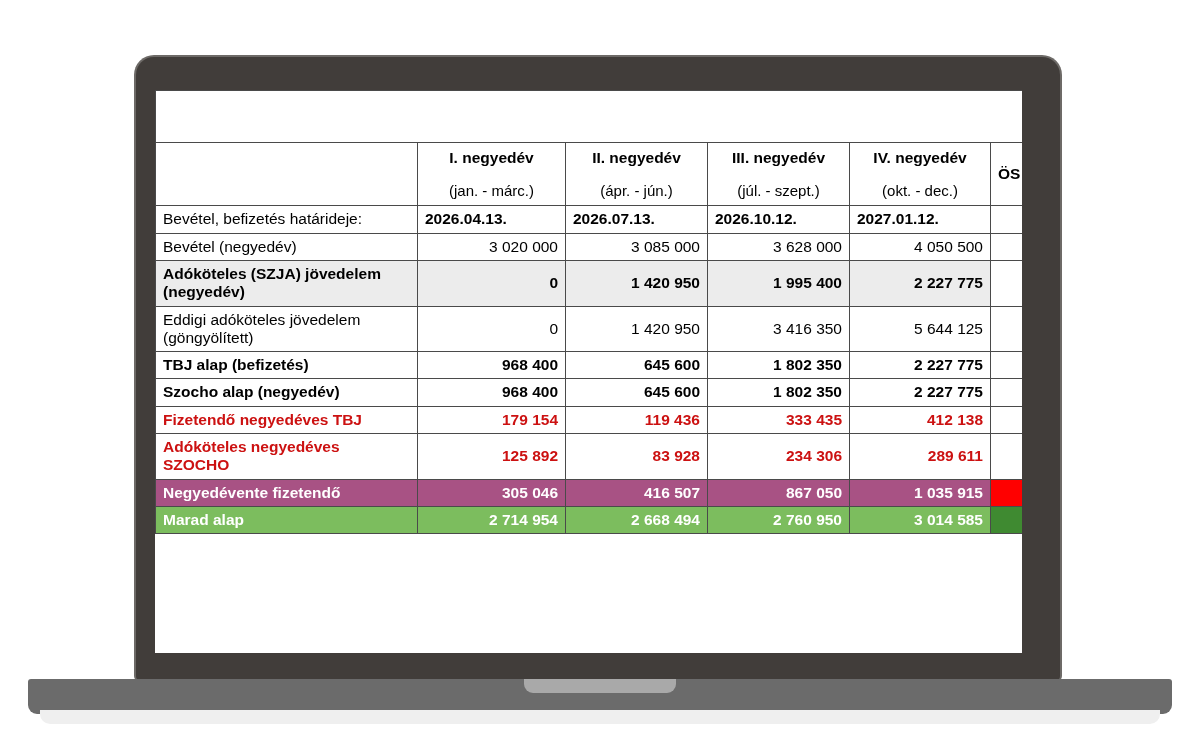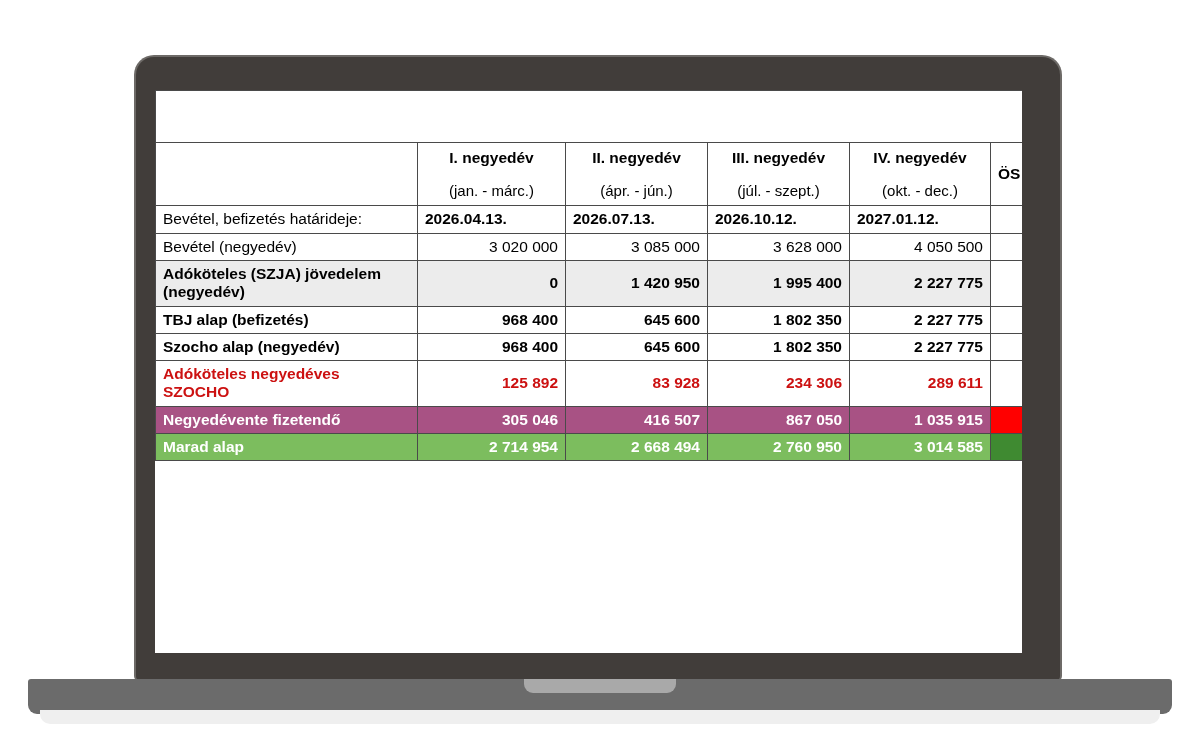--- a/index.html
+++ b/index.html
@@ -227,40 +227,56 @@
 
           <tr class="r-shade">
             <td class="lbl b">Adóköteles (SZJA) jövedelem (negyedév)</td>
             <td class="num b">0</td>
             <td class="num b">1 420 950</td>
             <td class="num b">1 995 400</td>
             <td class="num b">2 227 775</td>
             <td class="num" style="background:#ffffff"></td>
           </tr>
 
+          <tr>
+            <td class="lbl">Eddigi adóköteles jövedelem (göngyölített)</td>
+            <td class="num">0</td>
+            <td class="num">1 420 950</td>
+            <td class="num">3 416 350</td>
+            <td class="num">5 644 125</td>
+            <td class="num"></td>
+          </tr>
 
           <tr>
             <td class="lbl b">TBJ alap (befizetés)</td>
             <td class="num b shade">968 400</td>
             <td class="num b shade">645 600</td>
             <td class="num b shade">1 802 350</td>
             <td class="num b shade">2 227 775</td>
             <td class="num"></td>
           </tr>
 
           <tr>
             <td class="lbl b">Szocho alap (negyedév)</td>
             <td class="num b shade">968 400</td>
             <td class="num b shade">645 600</td>
             <td class="num b shade">1 802 350</td>
             <td class="num b shade">2 227 775</td>
             <td class="num"></td>
           </tr>
 
 
+          <tr>
+            <td class="lbl redb">Fizetendő negyedéves TBJ</td>
+            <td class="num redb">179 154</td>
+            <td class="num redb">119 436</td>
+            <td class="num redb">333 435</td>
+            <td class="num redb">412 138</td>
+            <td class="num shade-lite"></td>
+          </tr>
 
           <tr>
             <td class="lbl redb">Adóköteles negyedéves SZOCHO</td>
             <td class="num redb">125 892</td>
             <td class="num redb">83 928</td>
             <td class="num redb">234 306</td>
             <td class="num redb">289 611</td>
             <td class="num shade-lite"></td>
           </tr>
 

